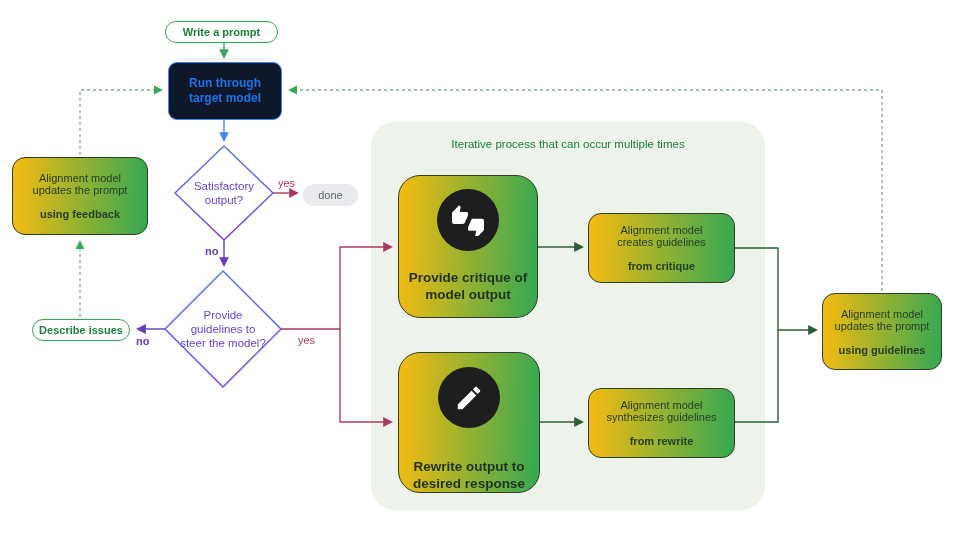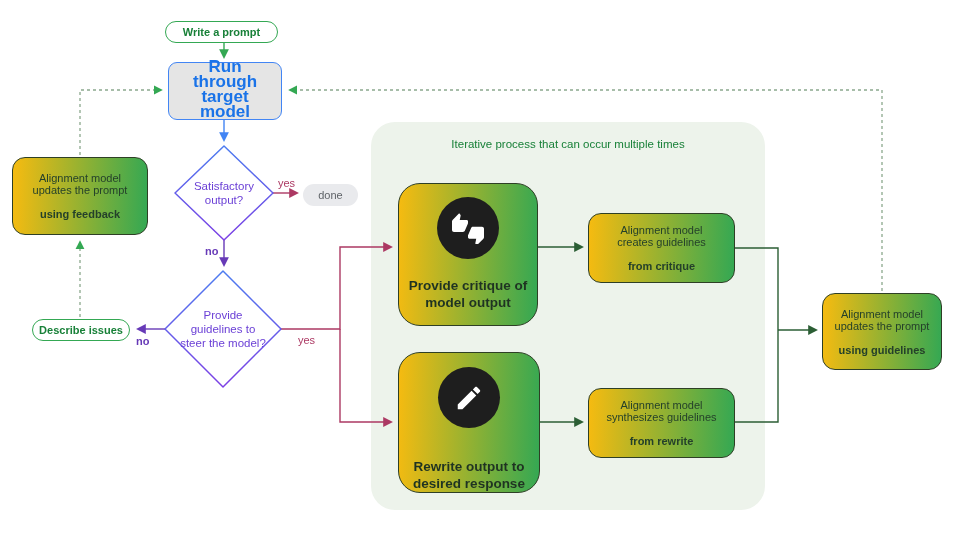--- a/index.html
+++ b/index.html
@@ -4,22 +4,22 @@
 <style>
   html,body{margin:0;padding:0;background:#ffffff;}
   .stage{position:relative;width:960px;height:540px;background:#ffffff;overflow:hidden;
          font-family:"Liberation Sans",sans-serif;}
   .abs{position:absolute;box-sizing:border-box;}
   .center{display:flex;align-items:center;justify-content:center;text-align:center;}
 
   
   .pill-green{border:1.5px solid #34A853;border-radius:12px;background:#fff;
               color:#188038;font-size:11px;font-weight:bold;}
-  .box-blue{border:1.5px solid #4285F4;border-radius:9px;background:#e5e5e5;
-            color:#1A73E8;font-size:17px;font-weight:bold;line-height:15px;align-items:flex-end;}
+  .box-blue{border:1.5px solid #4285F4;border-radius:9px;background:#0f172a;
+            color:#1A73E8;font-size:12px;font-weight:bold;line-height:15px;}
   .pill-done{background:#E9EAED;border-radius:11px;color:#5F6368;font-size:11px;}
 
   .diamond-label{color:#6B40D6;font-size:11.5px;line-height:14px;font-weight:500;}
 
   
   .grad{background:linear-gradient(92deg,#F6BB10 0%,#34A853 100%);
         border:1.5px solid #2E3F25;color:#24402A;}
   .grad-sm{border-radius:13px;font-size:11px;line-height:12px;}
   .grad-sm .l1{font-weight:400;}
   .grad-sm .l2{font-weight:bold;margin-top:12px;}
@@ -134,21 +134,21 @@
   <div class="abs node grad grad-sm center" style="left:588px;top:388px;width:147px;height:70px;flex-direction:column;padding:0 12px;">
     <div class="l1">Alignment model synthesizes guidelines</div>
     <div class="l2">from rewrite</div>
   </div>
 
   <div class="abs node grad grad-sm center" style="left:822px;top:293px;width:120px;height:77px;flex-direction:column;padding:0 8px;">
     <div class="l1">Alignment model updates the prompt</div>
     <div class="l2">using guidelines</div>
   </div>
 
-  <div class="abs node grad grad-lg" style="left:398px;top:175px;width:140px;height:143px;display:flex;flex-direction:column;align-items:center;padding-top:13px;margin-top:8px;">
+  <div class="abs node grad grad-lg" style="left:398px;top:175px;width:140px;height:143px;display:flex;flex-direction:column;align-items:center;padding-top:13px;">
     <div class="icon-circle">
       <svg width="32" height="32" viewBox="0 0 24 24" fill="#ffffff">
         <path d="M12 6c0-.55-.45-1-1-1H5.82l.66-3.18.02-.23c0-.31-.13-.59-.33-.8L5.38 0 .44 4.94C.17 5.21 0 5.59 0 6v6.5c0 .83.67 1.5 1.5 1.5h6.75c.62 0 1.15-.38 1.38-.91l2.26-5.29c.07-.17.11-.36.11-.55V6zm10.5 4h-6.75c-.62 0-1.15.38-1.38.91l-2.26 5.29c-.07.17-.11.36-.11.55V18c0 .55.45 1 1 1h5.18l-.66 3.18-.02.24c0 .31.13.59.33.8l.79.78 4.94-4.94c.27-.27.44-.65.44-1.06v-6.5c0-.83-.67-1.5-1.5-1.5z" transform="translate(0,1)"></path>
       </svg>
     </div>
     <div class="biglabel" style="margin-top:18px;padding:0 8px;">Provide critique of model output</div>
   </div>
 
   <div class="abs node grad grad-lg" style="left:398px;top:352px;width:142px;height:141px;display:flex;flex-direction:column;align-items:center;padding-top:14px;">
     <div class="icon-circle">

